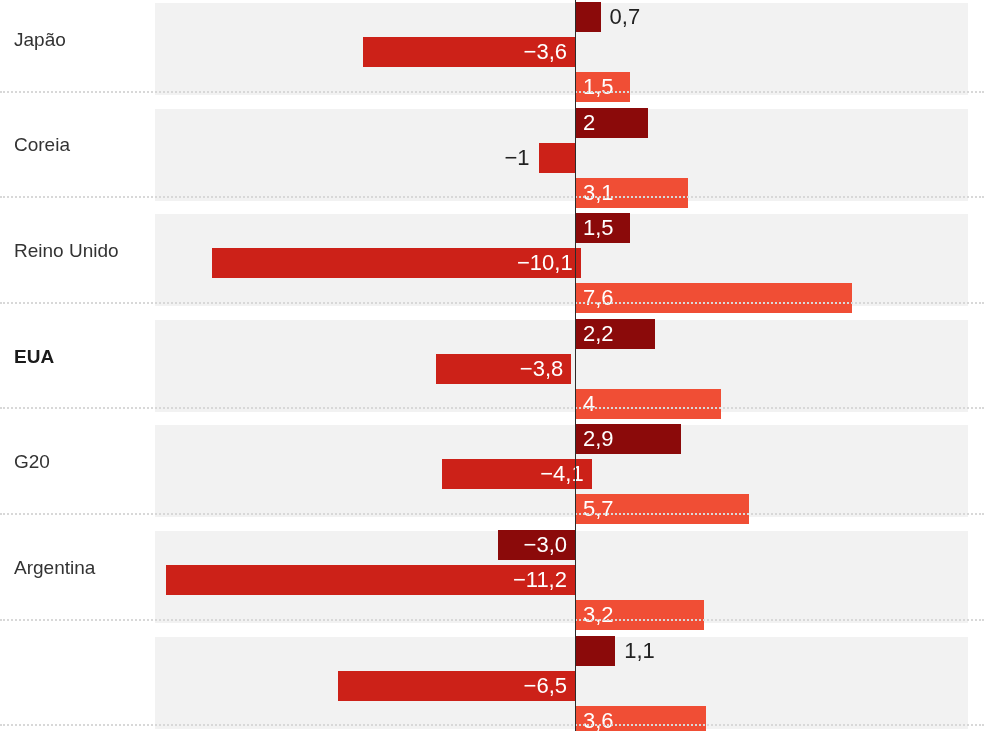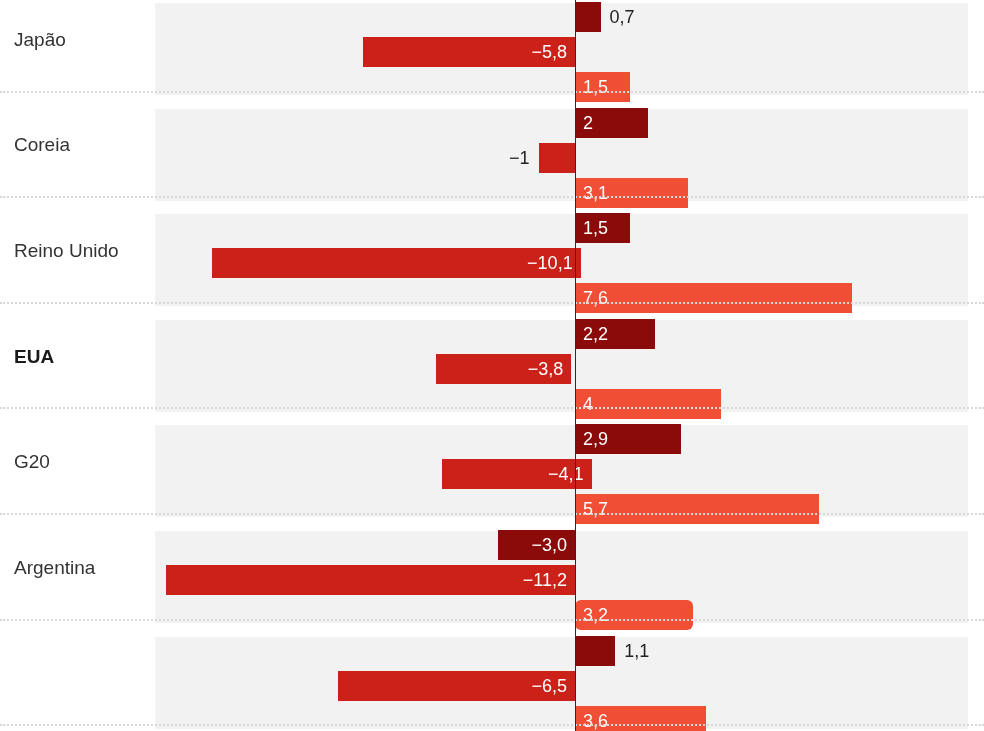--- a/index.html
+++ b/index.html
@@ -67,21 +67,21 @@
   }
   .bar.s0 { background: #8b0a0a; }
   .bar.s1 { background: #cc2118; }
   .bar.s2 { background: #f04e35; }
 
   .bar-value {
     position: absolute;
     top: 0;
     height: 30px;
     line-height: 30px;
-    font-size: 18px;
+    font-size: 22px;
     white-space: nowrap;
   }
   
   .bar-value.inside-right {
     right: 8px;
     color: #ffffff;
   }
   
   .bar-value.inside-left {
     left: 8px;
@@ -111,21 +111,21 @@
 
 <div id="chart-root">
   <div id="rows-container">
       <div class="row-group" style="top: -13px; height: 105.6px;">
         <div class="row-band" style="top: 16px; height: 92px;"></div>
         <div class="row-label" style="top: 41.8px;">Japão</div>
         <div class="bar s0" style="left: 575px; width: 25.55px; top: 15px;">
           <span class="bar-value outside-right">0,7</span>
         </div>
         <div class="bar s1" style="left: 363.3px; width: 211.7px; top: 50px;">
-          <span class="bar-value inside-right">−5,8</span>
+          <span class="bar-value inside-right">−3,6</span>
         </div>
         <div class="bar s2" style="left: 575px; width: 54.75px; top: 85px;">
           <span class="bar-value inside-left">1,5</span>
         </div>
         <div class="row-sep" style="top: 103.6px;"></div>
       </div>
       <div class="row-group" style="top: 92.6px; height: 105.6px;">
         <div class="row-band" style="top: 16px; height: 92px;"></div>
         <div class="row-label" style="top: 41.8px;">Coreia</div>
         <div class="bar s0" style="left: 575px; width: 73px; top: 15px;">
@@ -169,35 +169,35 @@
       </div>
       <div class="row-group" style="top: 409.4px; height: 105.6px;">
         <div class="row-band" style="top: 16px; height: 92px;"></div>
         <div class="row-label" style="top: 41.8px;">G20</div>
         <div class="bar s0" style="left: 575px; width: 105.85px; top: 15px;">
           <span class="bar-value inside-left">2,9</span>
         </div>
         <div class="bar s1" style="left: 442px; width: 149.65px; top: 50px;">
           <span class="bar-value inside-right">−4,1</span>
         </div>
-        <div class="bar s2" style="left: 575px; width: 244px; top: 85px;">
+        <div class="bar s2" style="left: 575px; width: 174px; top: 85px;">
           <span class="bar-value inside-left">5,7</span>
         </div>
         <div class="row-sep" style="top: 103.6px;"></div>
       </div>
       <div class="row-group" style="top: 515px; height: 105.6px;">
         <div class="row-band" style="top: 16px; height: 92px;"></div>
         <div class="row-label" style="top: 41.8px;">Argentina</div>
         <div class="bar s0" style="left: 498.35px; width: 76.65px; top: 15px;">
           <span class="bar-value inside-right">−3,0</span>
         </div>
         <div class="bar s1" style="left: 166.2px; width: 408.8px; top: 50px;">
           <span class="bar-value inside-right">−11,2</span>
         </div>
-        <div class="bar s2" style="left: 575px; width: 118px; top: 85px; border-radius: 6px;">
+        <div class="bar s2" style="left: 575px; width: 129px; top: 85px;">
           <span class="bar-value inside-left">3,2</span>
         </div>
         <div class="row-sep" style="top: 103.6px;"></div>
       </div>
       <div class="row-group" style="top: 620.6px; height: 105.6px;">
         <div class="row-band" style="top: 16px; height: 92px;"></div>
         <div class="bar s0" style="left: 575px; width: 40.15px; top: 15px; text-align: right;">
           <span class="bar-value outside-right">1,1</span>
         </div>
         <div class="bar s1" style="left: 337.75px; width: 237.25px; top: 50px;">

